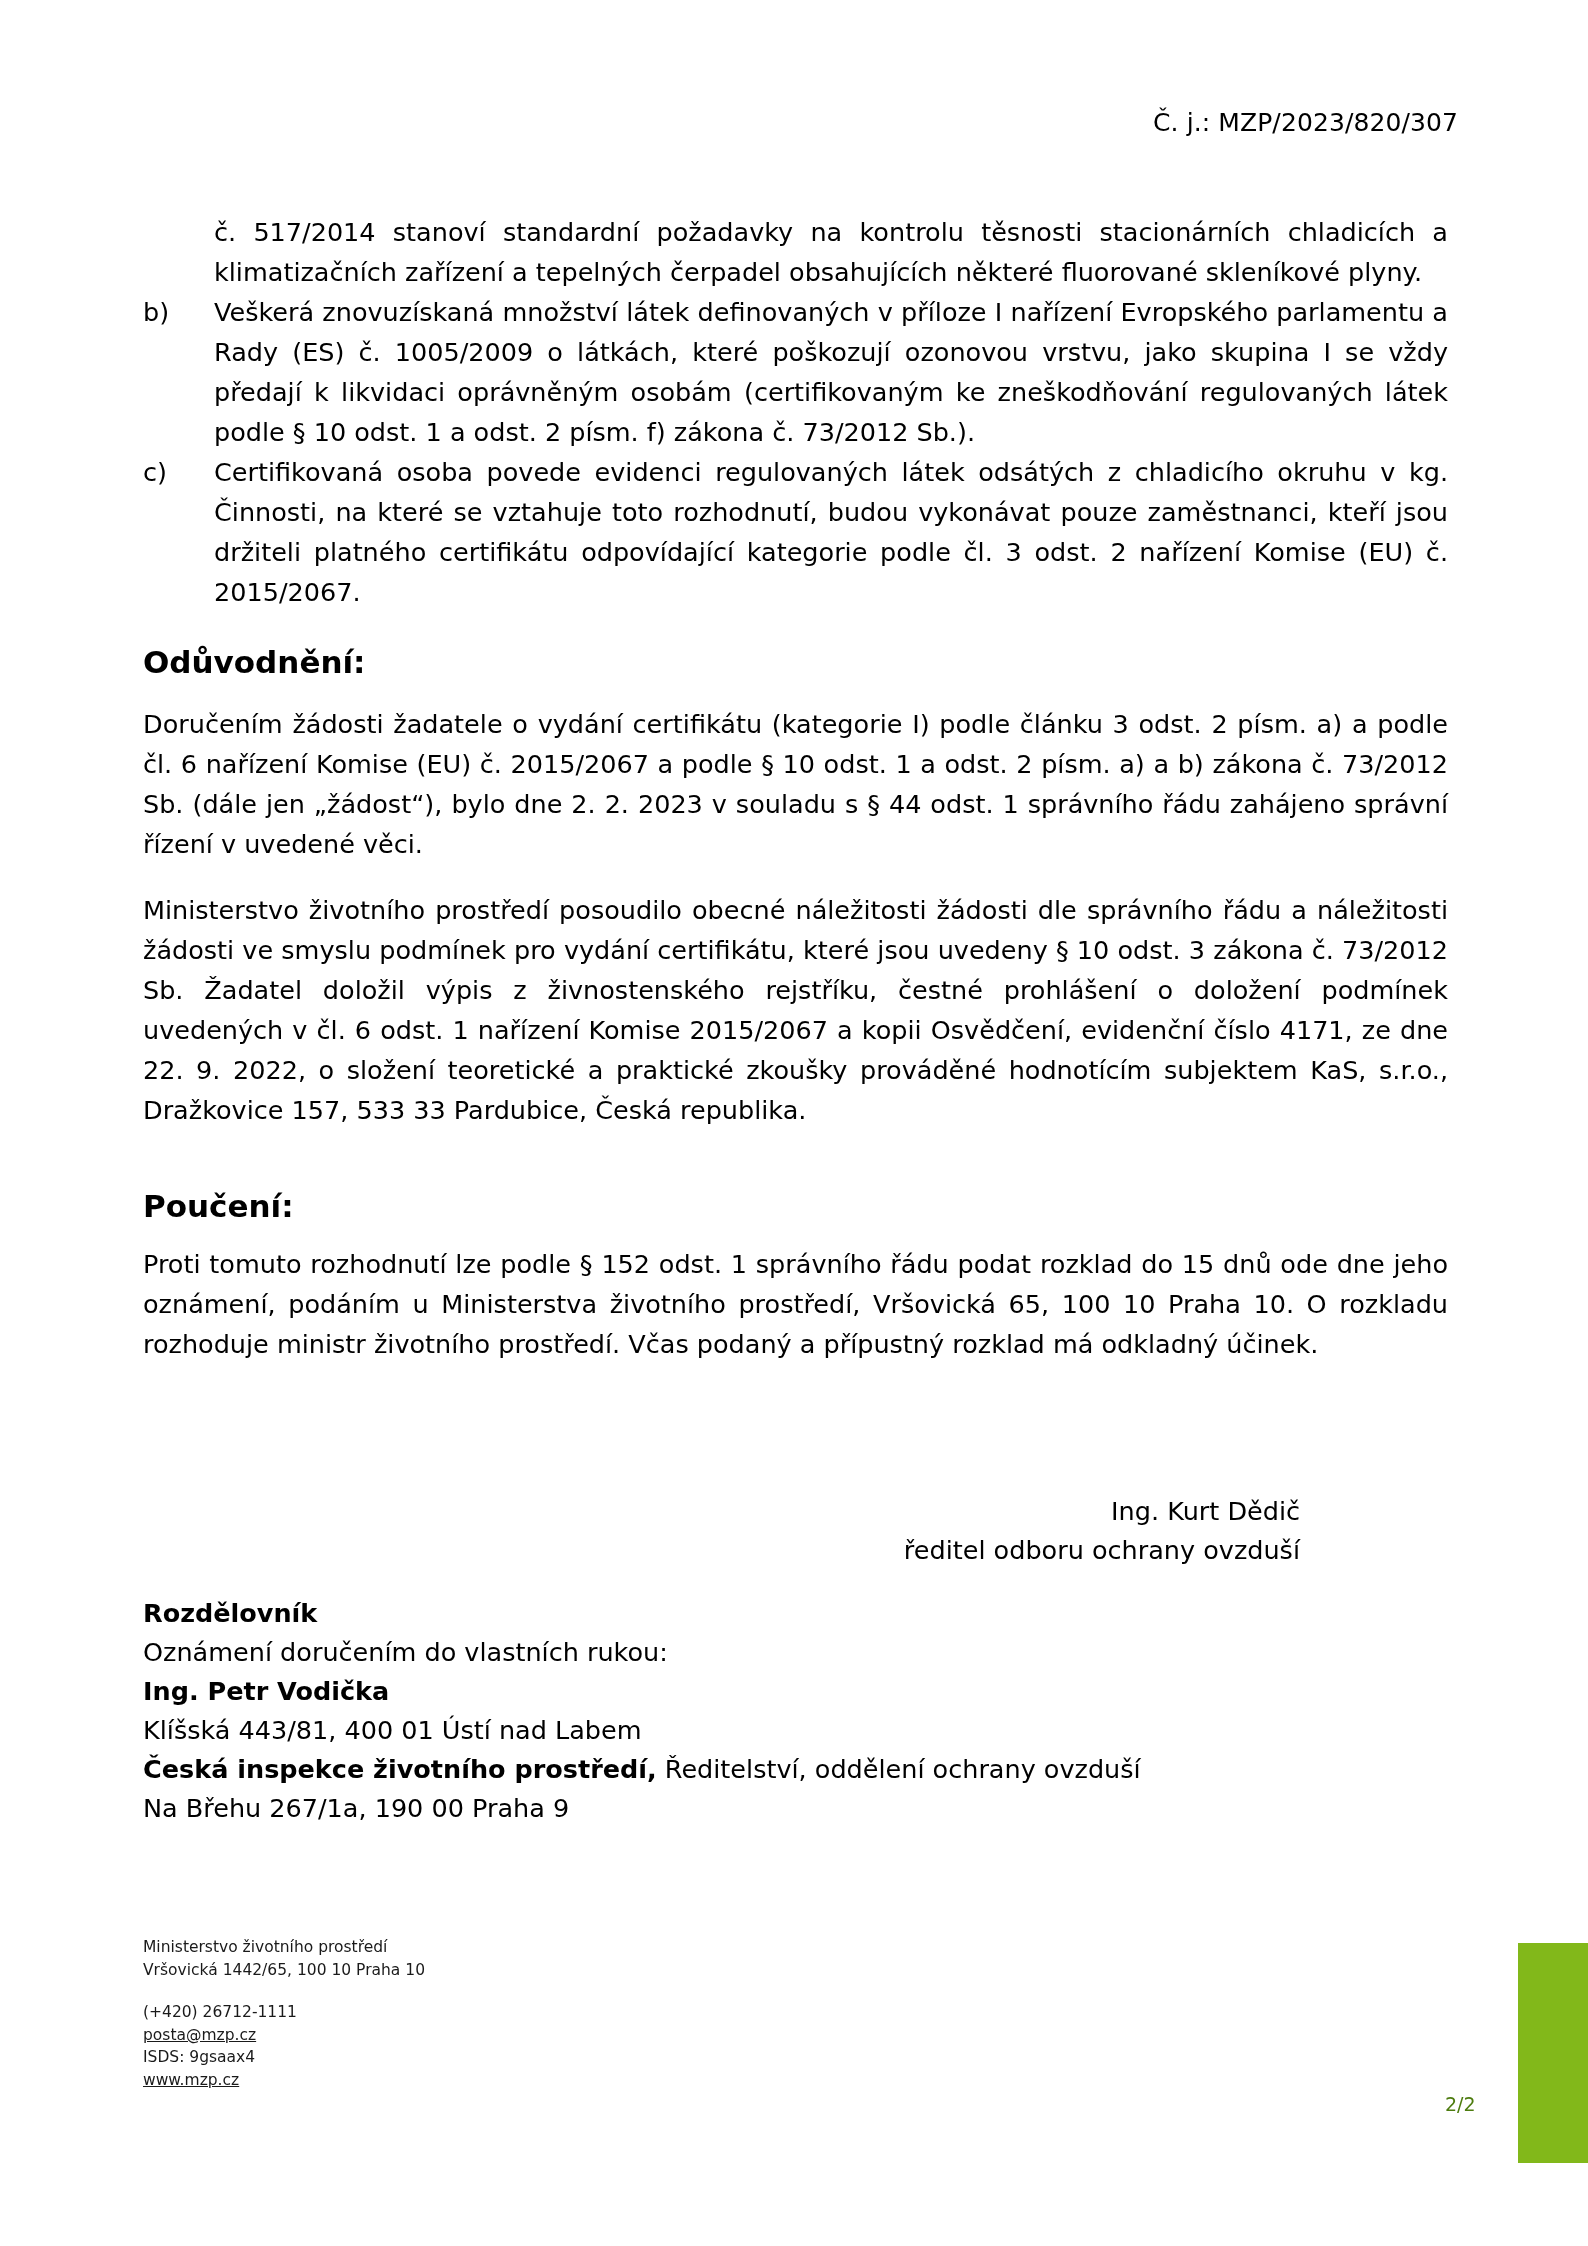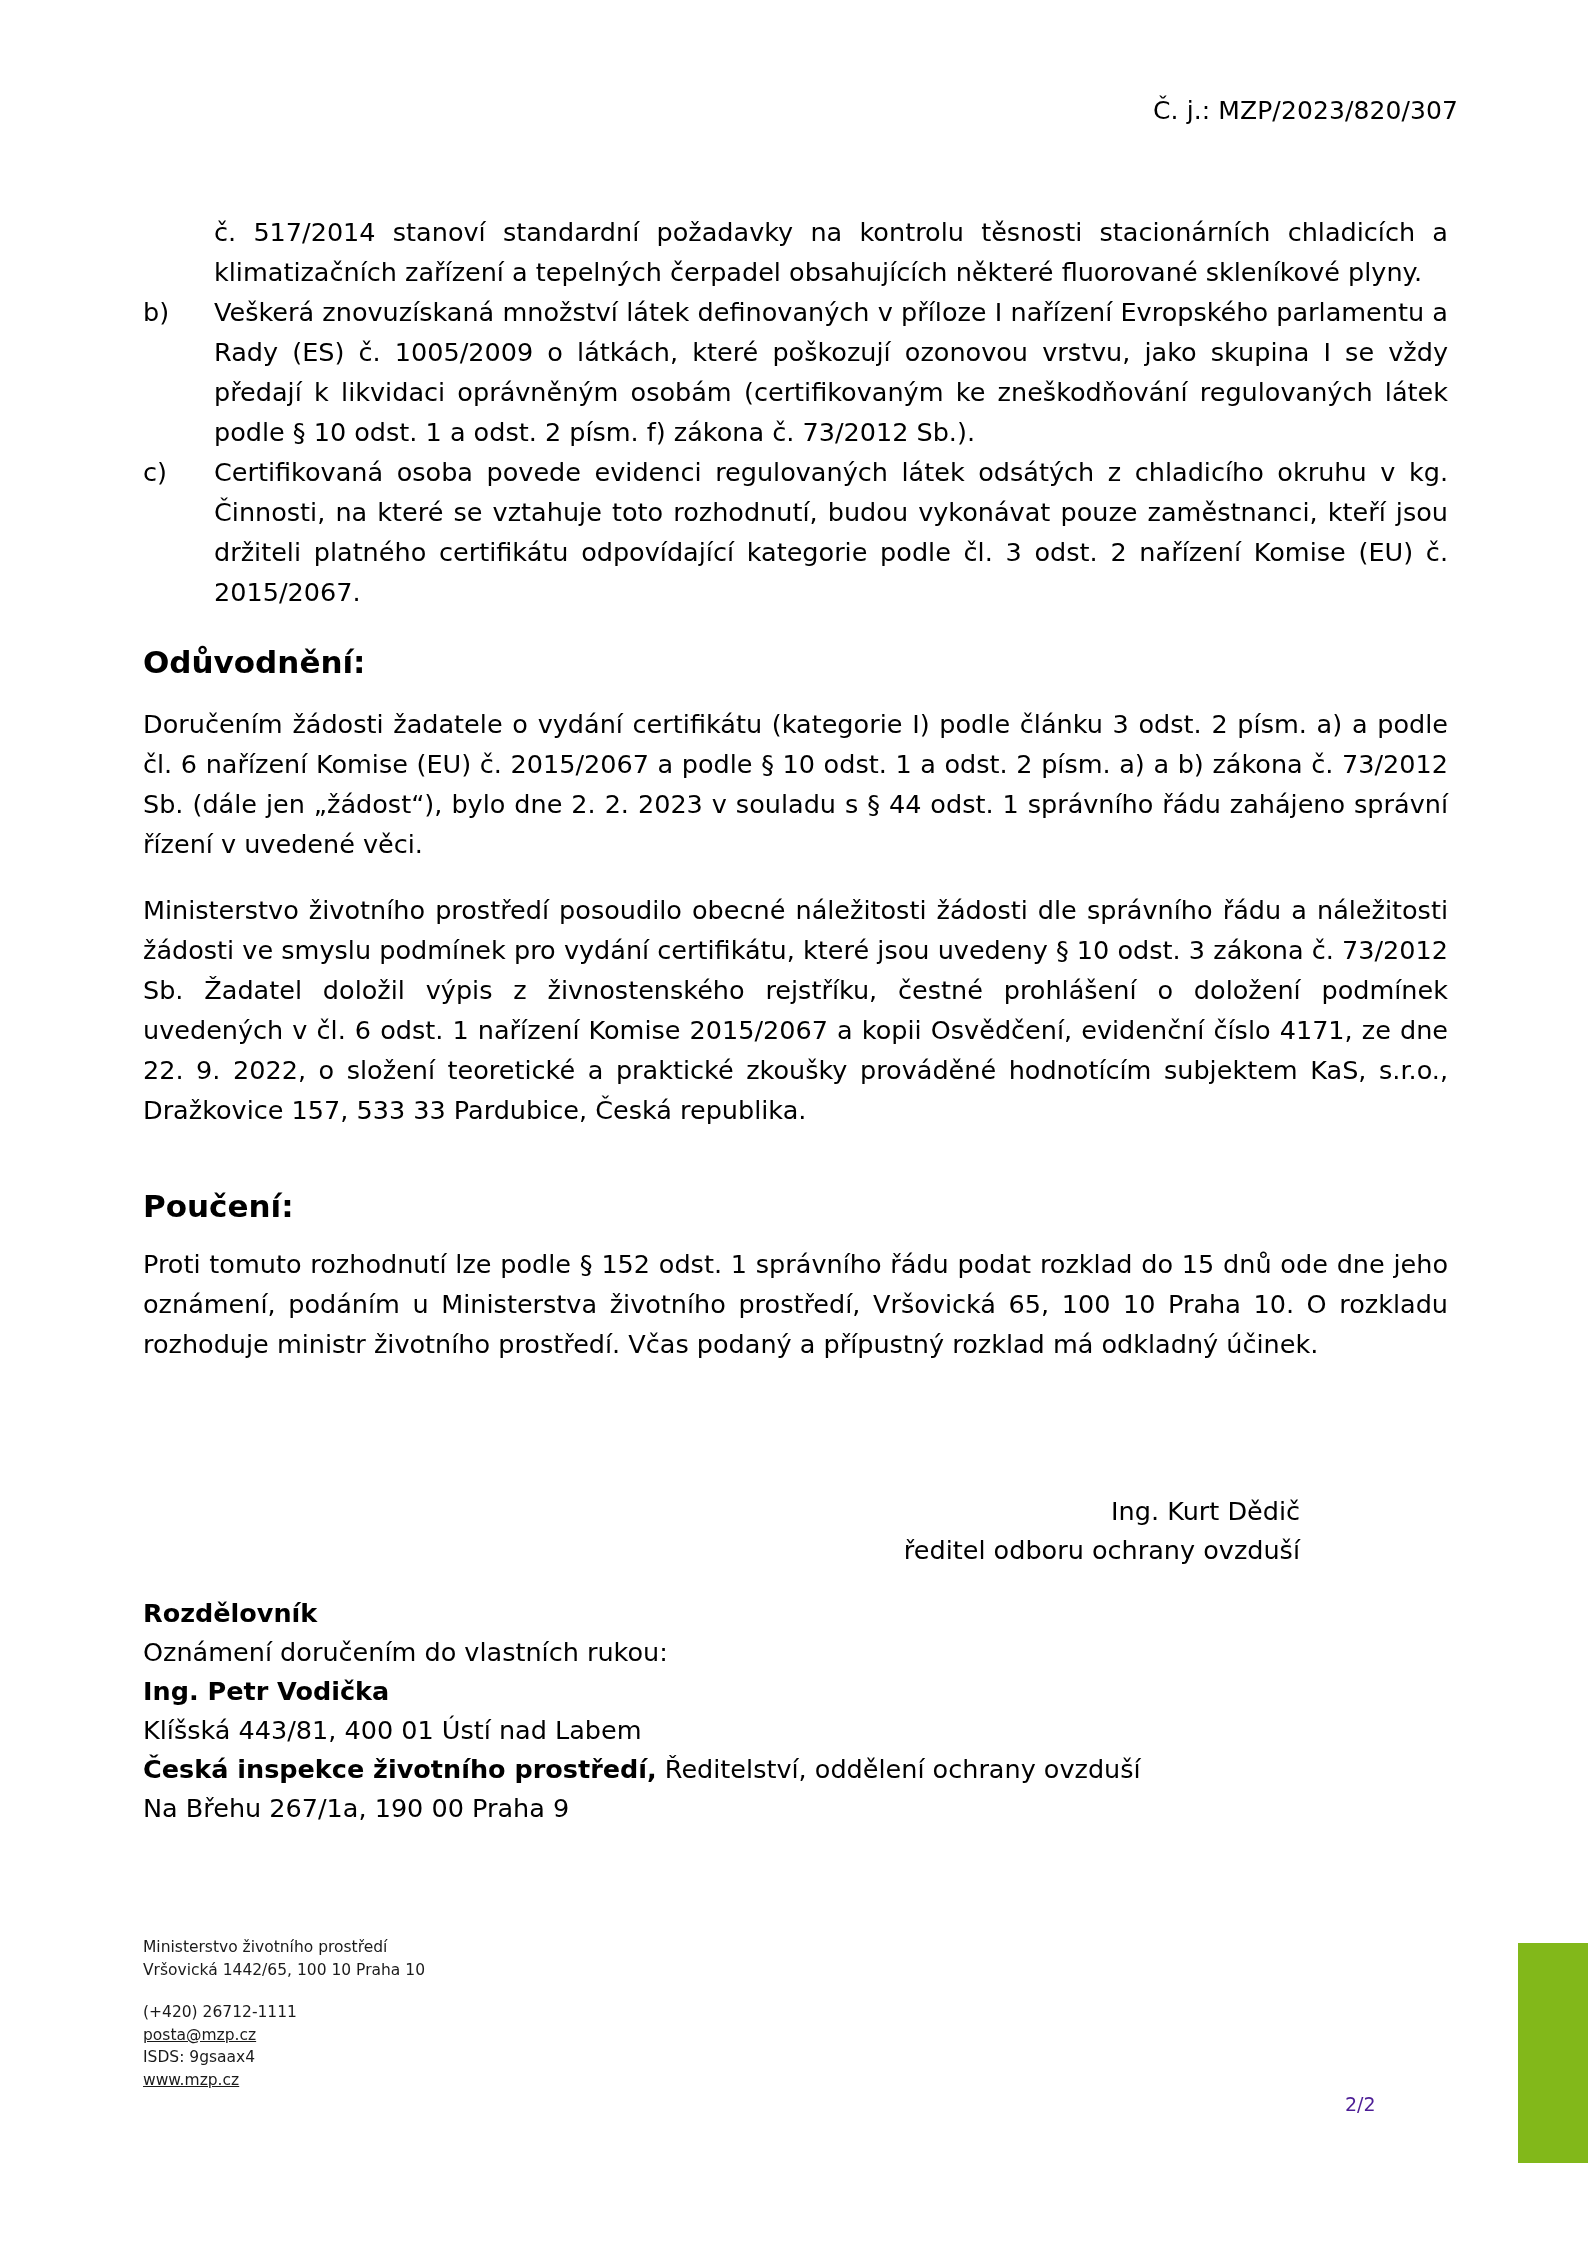--- a/index.html
+++ b/index.html
@@ -14,21 +14,21 @@
     background: #ffffff;
     font-family: "DejaVu Sans", "Liberation Sans", sans-serif;
     color: #000000;
     overflow: hidden;
     box-sizing: border-box;
   }
 
   
   .doc-header {
     position: absolute;
-    top: 96px;
+    top: 108px;
     right: 130px;
     font-size: 25px;
     letter-spacing: 0.1px;
     white-space: nowrap;
   }
 
   
   .body-col {
     position: absolute;
     left: 143px;
@@ -119,24 +119,24 @@
     color: #1a1a1a;
   }
   .footer .grp2 { margin-top: 20px; }
   .footer .link {
     text-decoration: underline;
     color: #1a1a1a;
   }
 
   .page-number {
     position: absolute;
-    left: 1345px;
+    left: 1445px;
     top: 2093px;
     font-size: 19px;
-    color: #4c1d95;
+    color: #4d7c0f;
   }
 
   .green-bar {
     position: absolute;
     left: 1518px;
     top: 1943px;
     width: 70px;
     height: 220px;
     background: #82b81a;
   }

